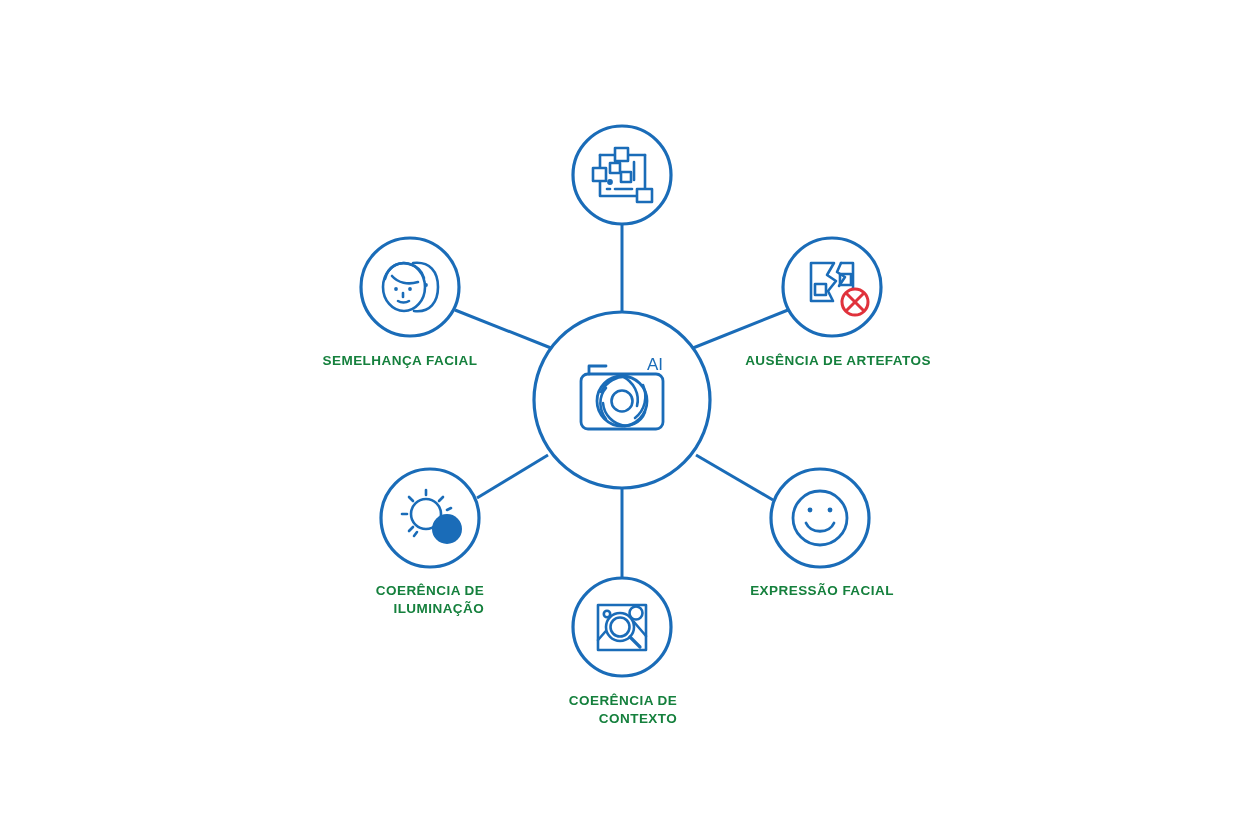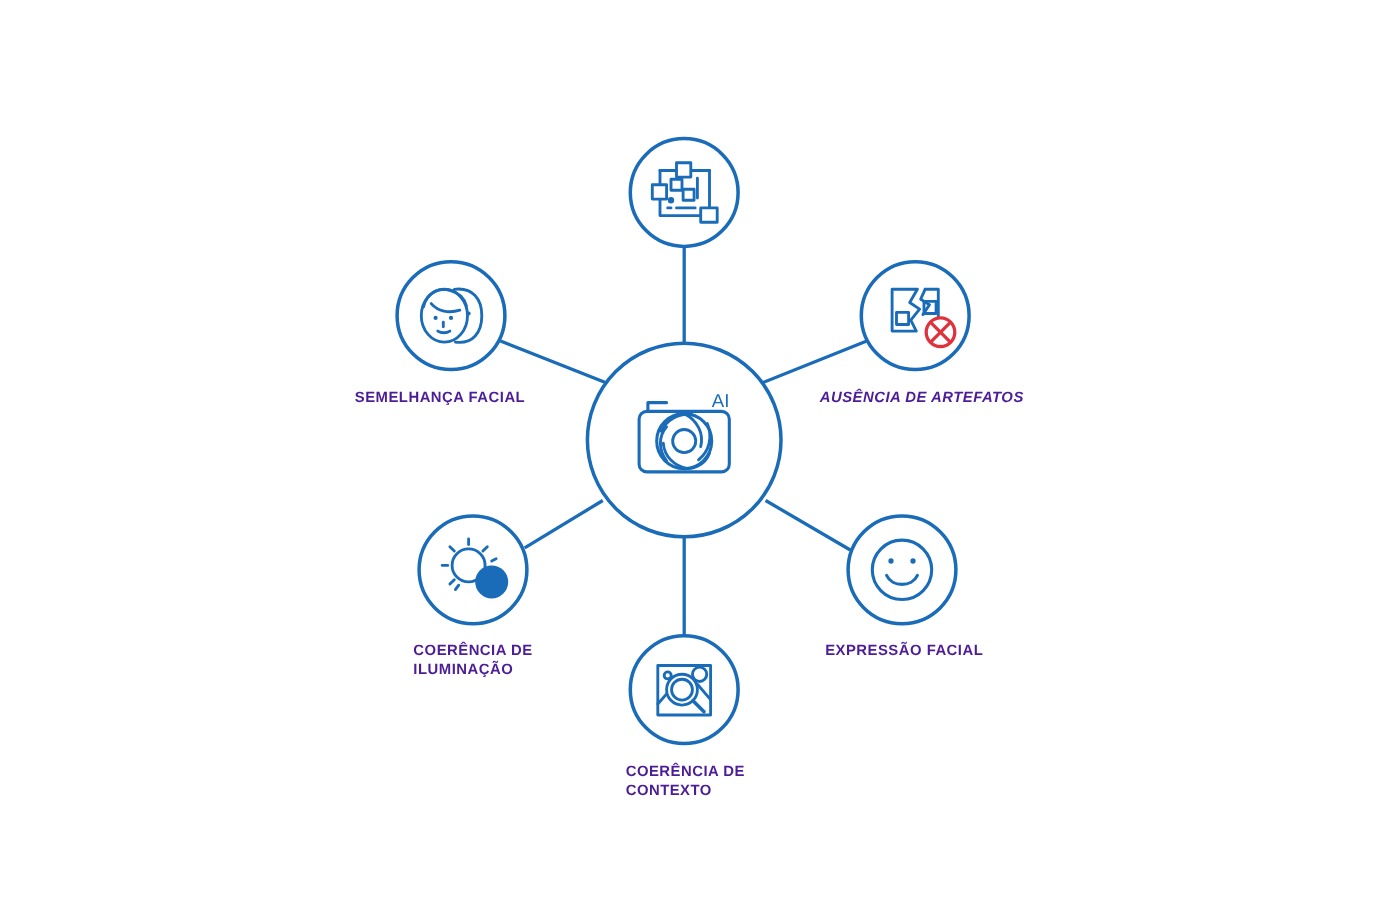--- a/index.html
+++ b/index.html
@@ -21,27 +21,27 @@
   }
   #hub-svg {
     position: absolute;
     left: 0;
     top: 0;
     width: 1248px;
     height: 832px;
   }
   .node-label {
     position: absolute;
-    color: #4c1d95;
+    color: #15803d;
     font-family: "Liberation Sans", sans-serif;
     font-size: 13.5px;
     font-weight: 700;
     letter-spacing: 0.45px;
     line-height: 18px;
-    text-align: left;
+    text-align: right;
     white-space: pre-line;
     transform: translate(-50%, 0);
     user-select: none;
   }
 </style>
 </head>
 <body>
 
 <div id="diagram-root">
 
@@ -184,21 +184,21 @@
 
         <circle cx="620" cy="627" r="14" fill="#ffffff"></circle>
         <circle cx="620" cy="627" r="9.5"></circle>
         <line x1="630" y1="637" x2="640" y2="647" stroke-width="3.2"></line>
       </g>
     </g>
   </svg>
 
   <div class="node-label" style="left:400px; top:352px;">SEMELHANÇA FACIAL</div>
 
-  <div class="node-label" style="left:838px; top:352px;font-style:italic;">AUSÊNCIA DE ARTEFATOS</div>
+  <div class="node-label" style="left:838px; top:352px;">AUSÊNCIA DE ARTEFATOS</div>
 
   <div class="node-label" style="left:430px; top:582px;">COERÊNCIA DE
 ILUMINAÇÃO</div>
 
   <div class="node-label" style="left:822px; top:582px;">EXPRESSÃO FACIAL</div>
 
   <div class="node-label" style="left:623px; top:692px;">COERÊNCIA DE
 CONTEXTO</div>
 
 </div>

